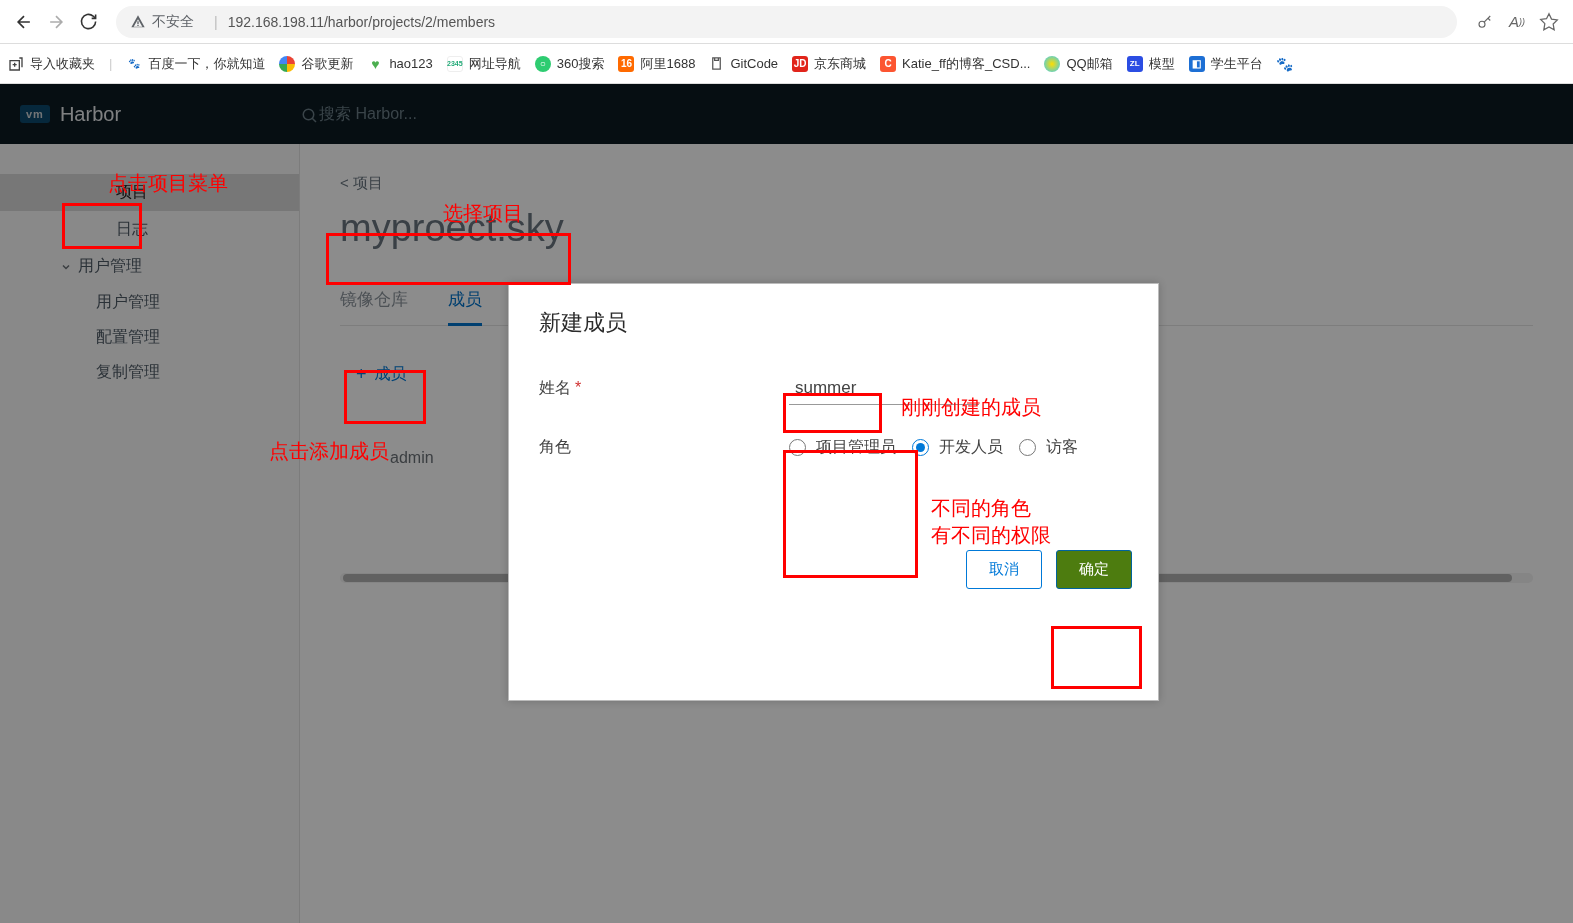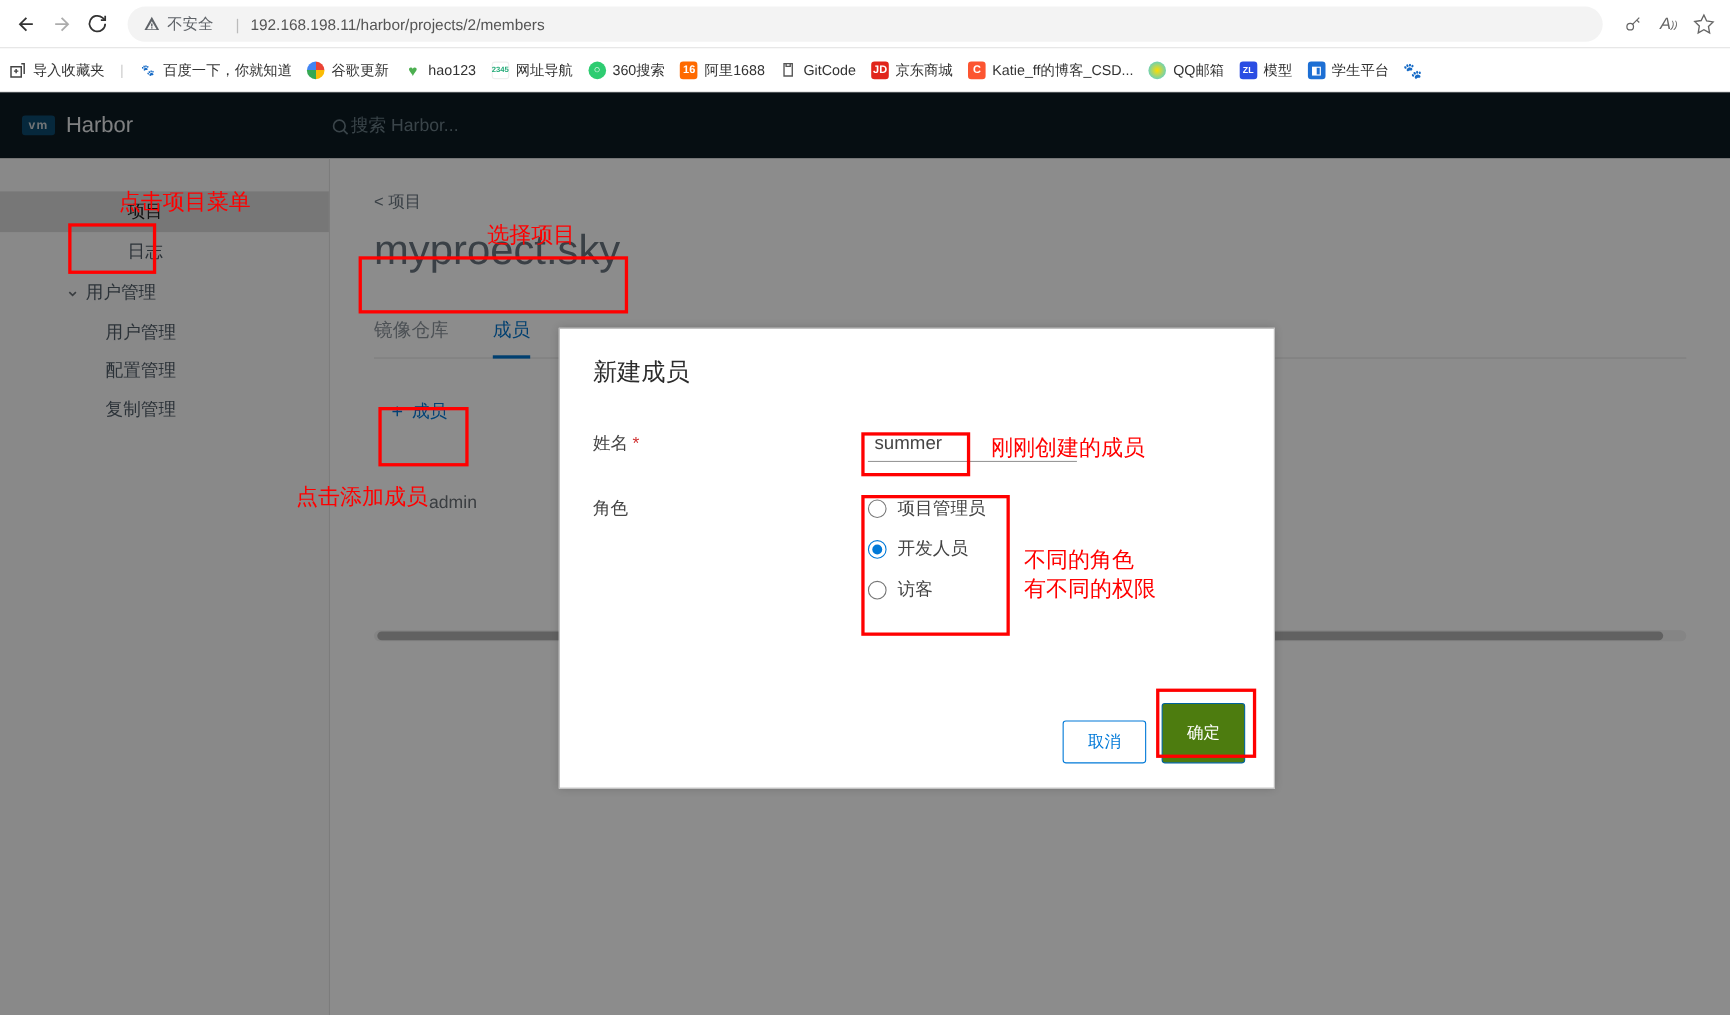--- a/index.html
+++ b/index.html
@@ -40,34 +40,34 @@
     .proj-title { font-size: 38px; color: #6a7680; font-weight: 400; margin-bottom: 30px; }
     .tabs { display: flex; gap: 40px; border-bottom: 1px solid #e3e3e3; margin-bottom: 30px; }
     .tab { padding: 8px 0 12px; color: #8c949c; font-size: 17px; cursor: pointer; }
     .tab.active { color: #0074cc; border-bottom: 3px solid #0074cc; margin-bottom: -1px; }
     .add-member-btn { display: inline-flex; align-items: center; gap: 8px; padding: 8px 16px; color: #0079d8; font-size: 16px; background: #fff; border: none; cursor: pointer; }
     .table-row { margin-top: 40px; padding: 16px 50px; color: #6b7177; font-size: 16px; }
     .scrollbar-bottom { margin-top: 90px; height: 10px; background: #f2f2f2; border-radius: 5px; position: relative; }
     .scrollbar-bottom::after { content: ""; position: absolute; left: 3px; top: 1px; width: 98%; height: 8px; background: #b1b1b1; border-radius: 4px; }
 
     
-    .modal { position: absolute; left: 508px; top: 214px; width: 651px; min-height: 418px; background: #fff; border: 1px solid #bbb; z-index: 10; box-shadow: 0 0 8px rgba(0,0,0,.2); }
+    .modal { position: absolute; left: 508px; top: 199px; width: 651px; min-height: 418px; background: #fff; border: 1px solid #bbb; z-index: 10; box-shadow: 0 0 8px rgba(0,0,0,.2); }
     .modal-title { font-size: 22px; color: #2b2b2b; padding: 24px 30px 30px; }
     .form-row { display: flex; padding: 6px 30px; align-items: flex-start; }
     .form-label { width: 250px; font-size: 16px; color: #444; padding-top: 4px; }
     .required { color: #d03030; margin-left: 4px; }
     .form-input { border: none; border-bottom: 1px solid #999; font-size: 17px; padding: 4px 6px 6px; width: 190px; outline: none; color: #444; }
-    .radios { display: flex; flex-direction: column; gap: 16px; padding-top: 4px; }
+    .radios { display: flex; flex-direction: row; gap: 16px; padding-top: 4px; }
     .radio-opt { display: flex; align-items: center; gap: 10px; font-size: 16px; color: #444; cursor: pointer; }
     .radio-circle { width: 17px; height: 17px; border: 1px solid #777; border-radius: 50%; display: inline-flex; align-items: center; justify-content: center; }
     .radio-circle.sel { border-color: #0079d8; }
     .radio-circle.sel::after { content: ""; width: 9px; height: 9px; border-radius: 50%; background: #0079d8; }
     .modal-footer { display: flex; justify-content: flex-end; gap: 14px; padding: 26px 26px 22px; margin-top: 60px; }
     .btn { padding: 9px 22px; font-size: 15px; cursor: pointer; border-radius: 3px; }
-    .btn-cancel { background: #fff; color: #0079d8; border: 1px solid #0079d8; margin-top: 16px; }
+    .btn-cancel { background: #fff; color: #0079d8; border: 1px solid #0079d8; }
     .btn-ok { background: #4d7c0f; color: #fff; border: 1px solid #00639c; }
 
     
     .anno-box { position: absolute; border: 3px solid #ff0000; z-index: 30; }
     .anno-text { position: absolute; color: #ff0000; font-size: 20px; font-weight: 500; z-index: 30; }
   </style>
 </head>
 <body>
 
 <div class="browser-toolbar">

